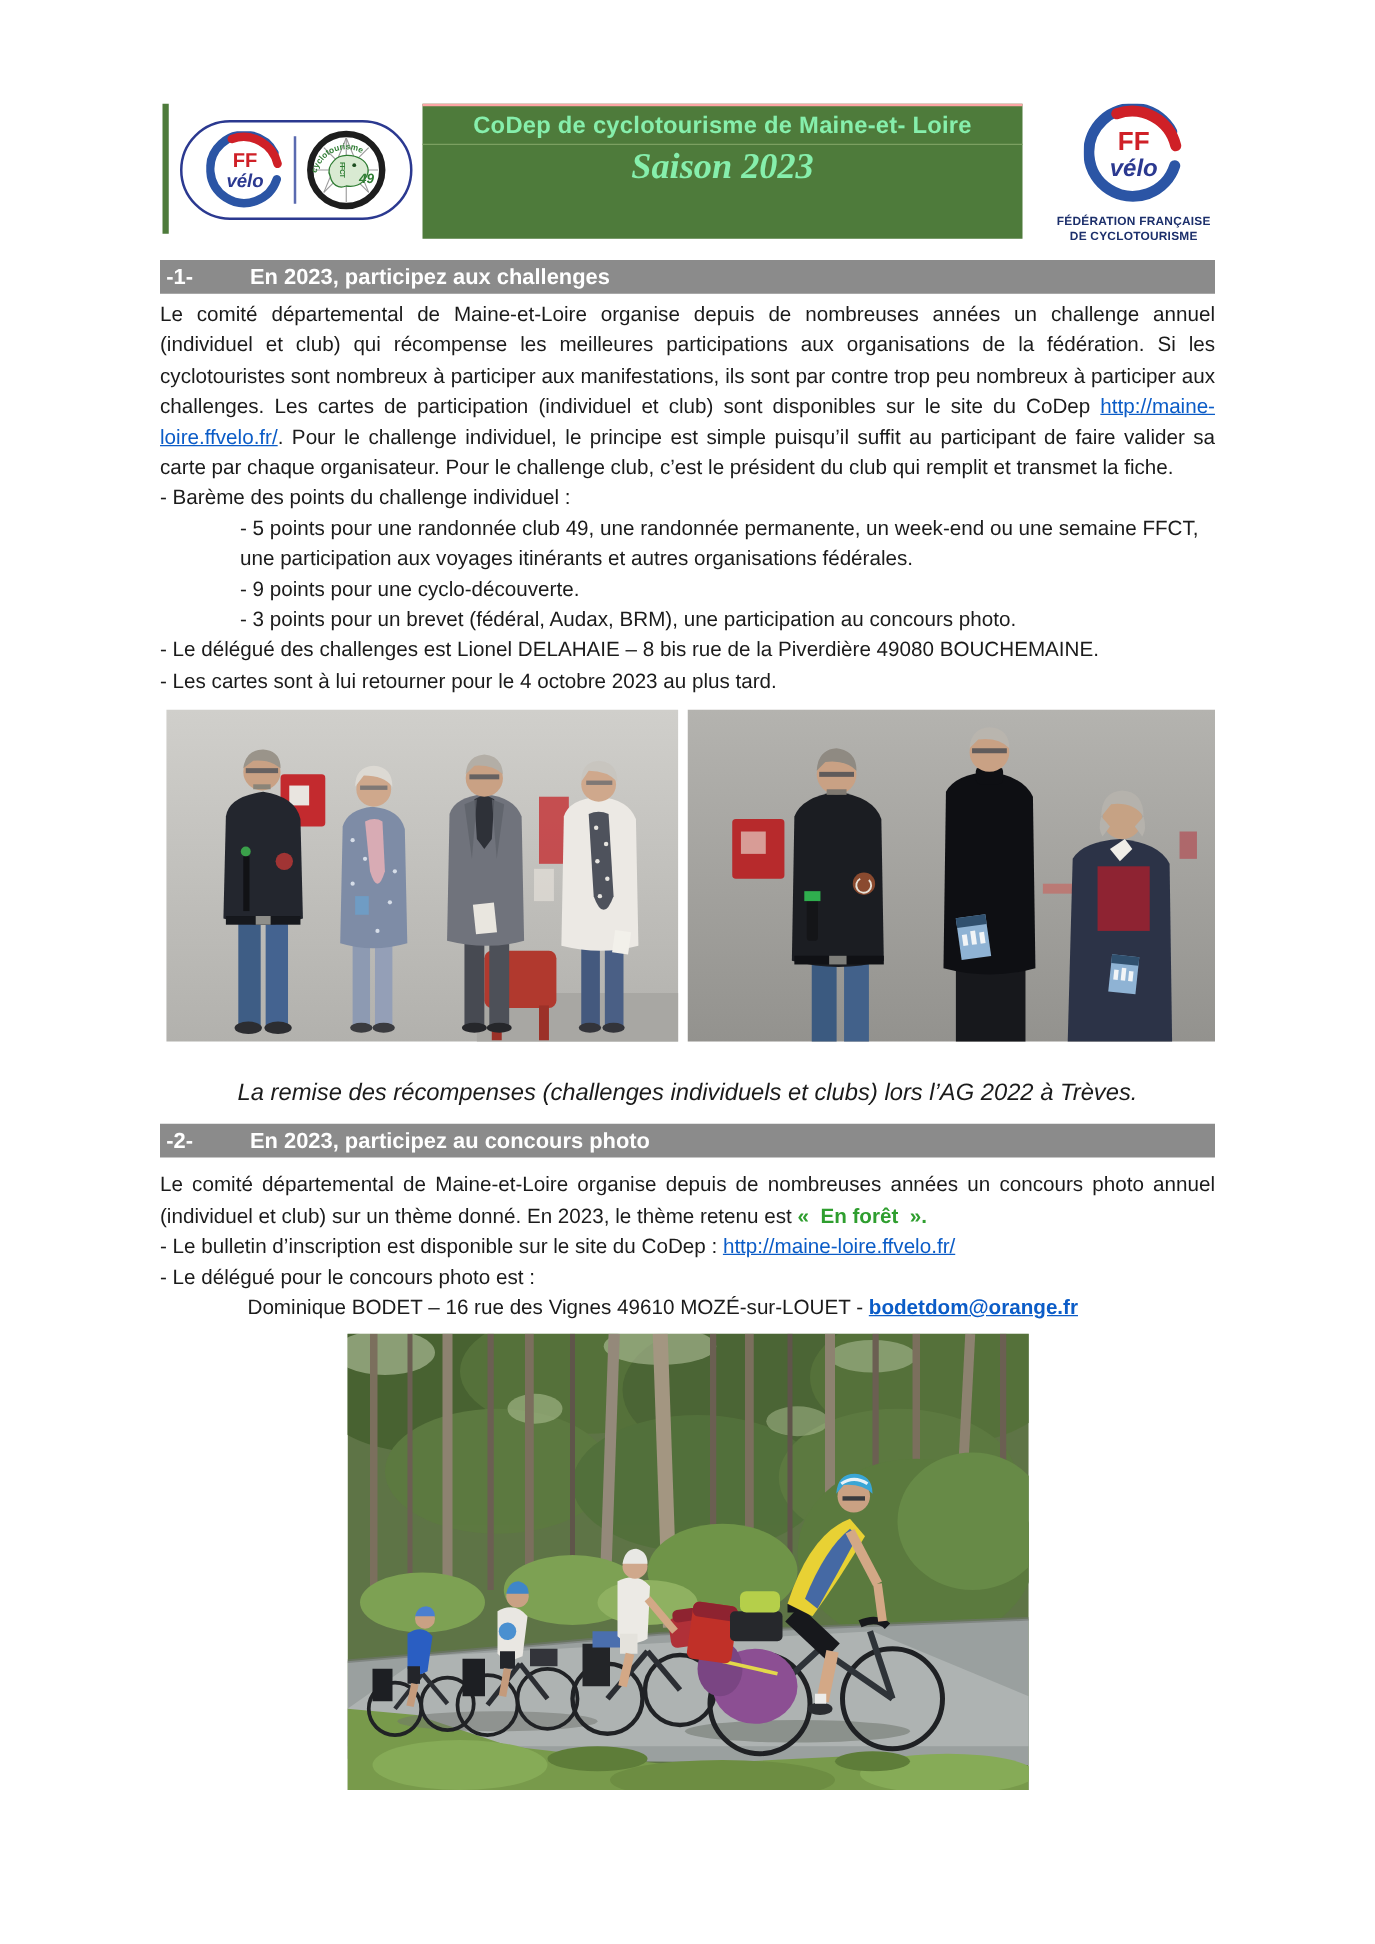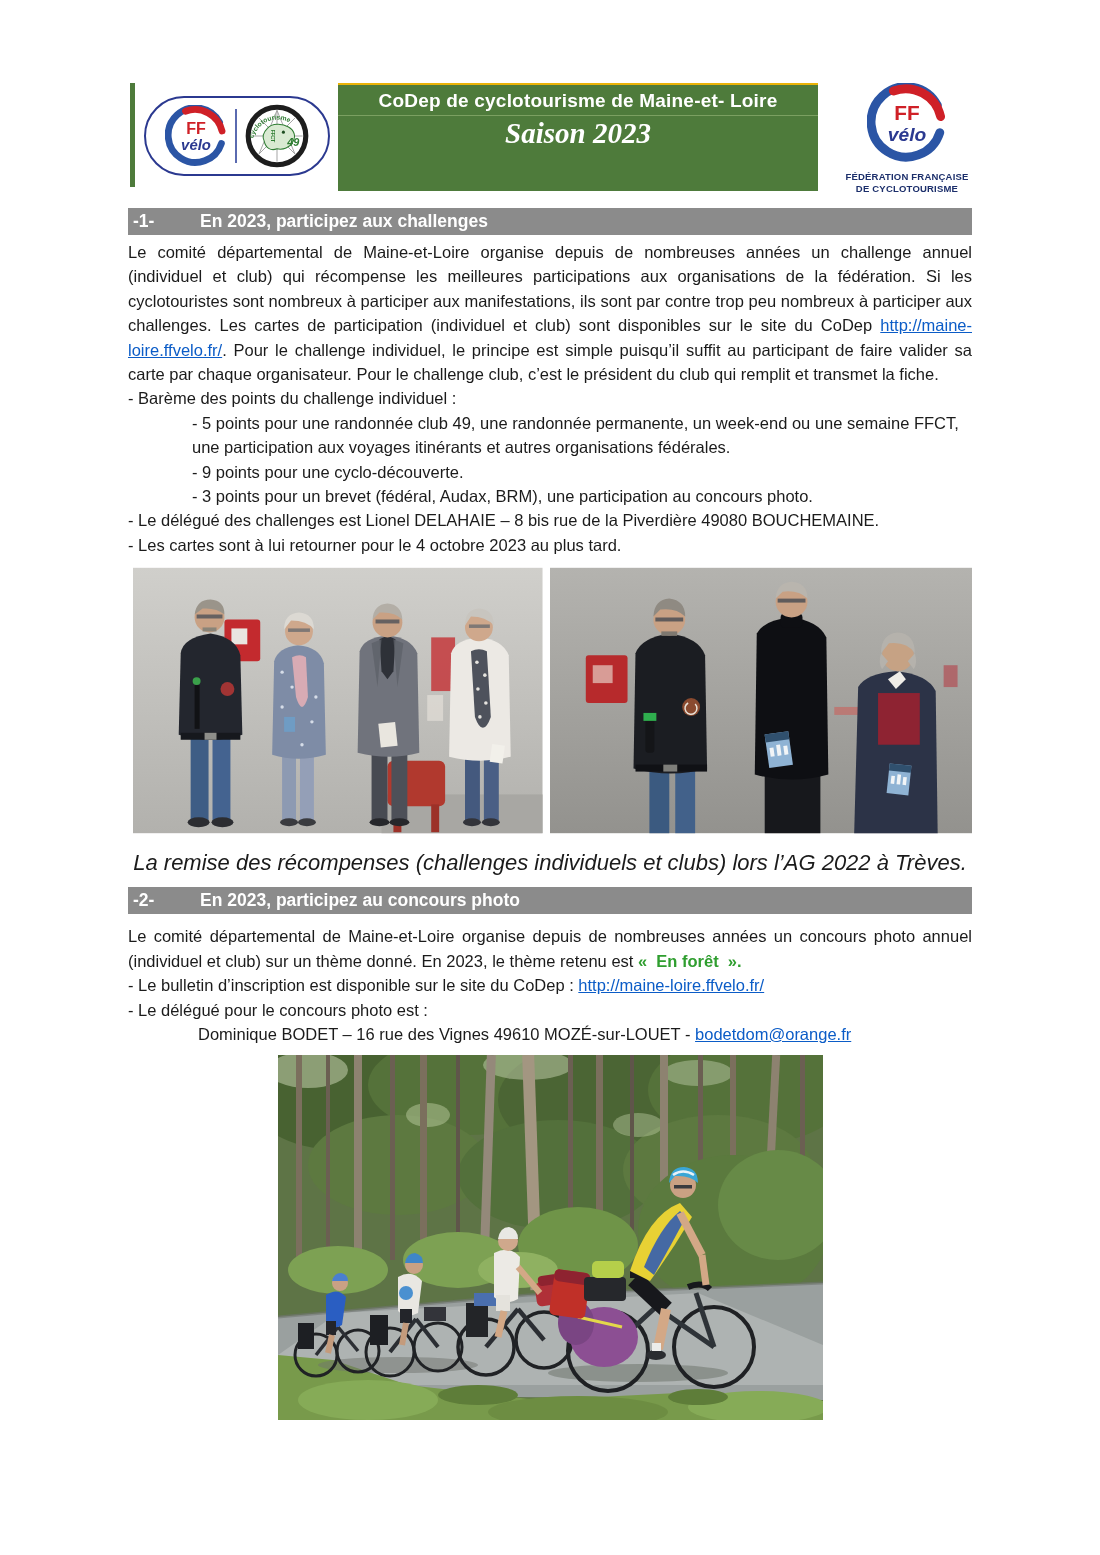--- a/index.html
+++ b/index.html
@@ -11,21 +11,21 @@
   .masthead{position:absolute;left:130px;top:83px;width:842px;height:110px;}
   .green-rule{position:absolute;left:0;top:0;width:5px;height:104px;background:#4e7b3b;}
   .logo-pill{
     position:absolute;left:14px;top:13px;width:182px;height:76px;
     border:2px solid #2b3990;border-radius:40px;background:#fff;
     display:flex;align-items:center;justify-content:center;gap:8px;
   }
   .pill-divider{width:2px;height:54px;background:#5a6ab0;}
   .title-box{
     position:absolute;left:208px;top:0;width:480px;height:106px;background:#4e7b3b;
-    color:#ffffff;text-align:center;border-top:2px solid #eab308;
+    color:#86efac;text-align:center;border-top:2px solid #fca5a5;
   }
   .org-line{
     font-size:19px;font-weight:bold;letter-spacing:.2px;padding-top:5px;height:25px;
     border-bottom:1px solid #7ba061;
   }
   .title-line{
     font-family:"Liberation Serif", serif;font-style:italic;font-weight:bold;
     font-size:36px;letter-spacing:1px;height:44px;line-height:46px;
     border-bottom:1px solid #7ba061;
   }
@@ -42,27 +42,27 @@
   .bar{
     background:#8b8b8b;color:#ffffff;font-weight:bold;font-size:17.5px;
     height:27px;display:flex;align-items:center;padding-left:5px;box-sizing:border-box;
   }
   .bar .num{width:67px;}
   .para{margin:5px 0 0 0;text-align:justify;font-size:16.5px;line-height:24.4px;}
   .line{font-size:16.5px;line-height:24.4px;}
   .sub{padding-left:64px;}
   .indent-delegate{padding-left:70px;}
   .link{color:#0b5cc7;text-decoration:underline;cursor:pointer;}
-  .email{font-weight:normal;}
+  .email{font-weight:bold;}
   .theme{color:#2f9e2f;font-weight:bold;}
   sup{font-size:10px;vertical-align:super;line-height:0;}
   .photo-row{display:flex;gap:7px;margin:10px 0 0 5px;}
   .photo-row svg{display:block;}
   .caption{
-    margin-top:18px;text-align:center;font-style:italic;font-size:22px;line-height:22px;
+    margin-top:30px;text-align:center;font-style:italic;font-size:19px;line-height:22px;
   }
   .bar2{margin-top:13px;}
   .s2-para{margin-top:10px;}
   .forest-wrap{margin:9px 0 0 150px;width:545px;height:365px;}
 </style>
 </head>
 <body>
 
 <div class="page">
 

